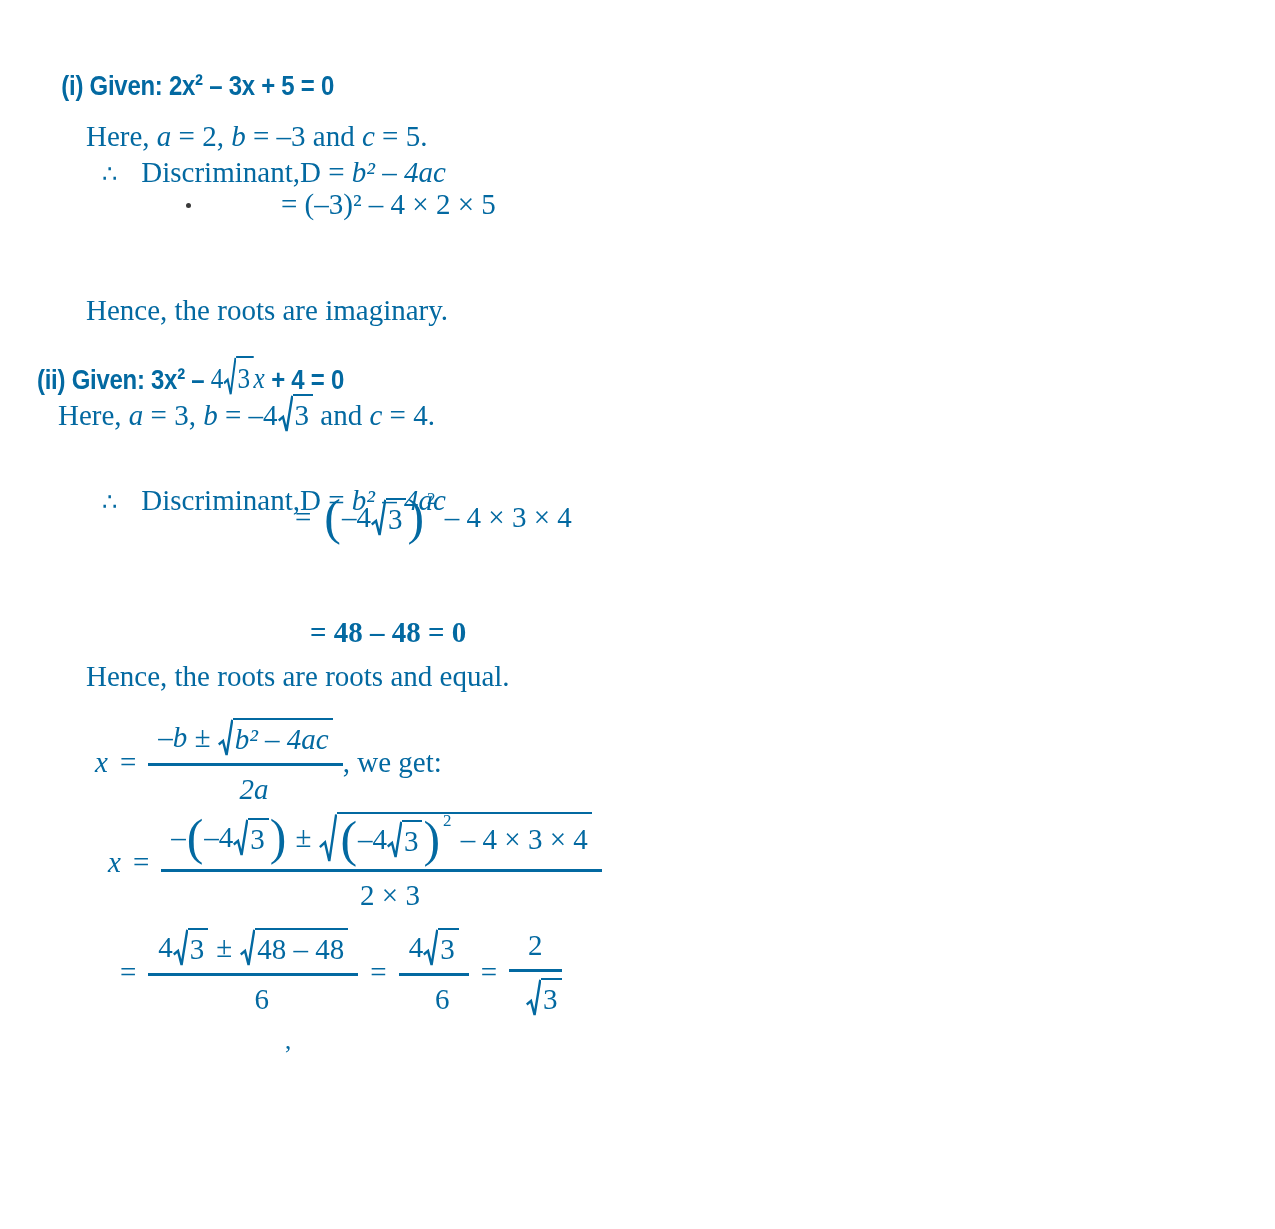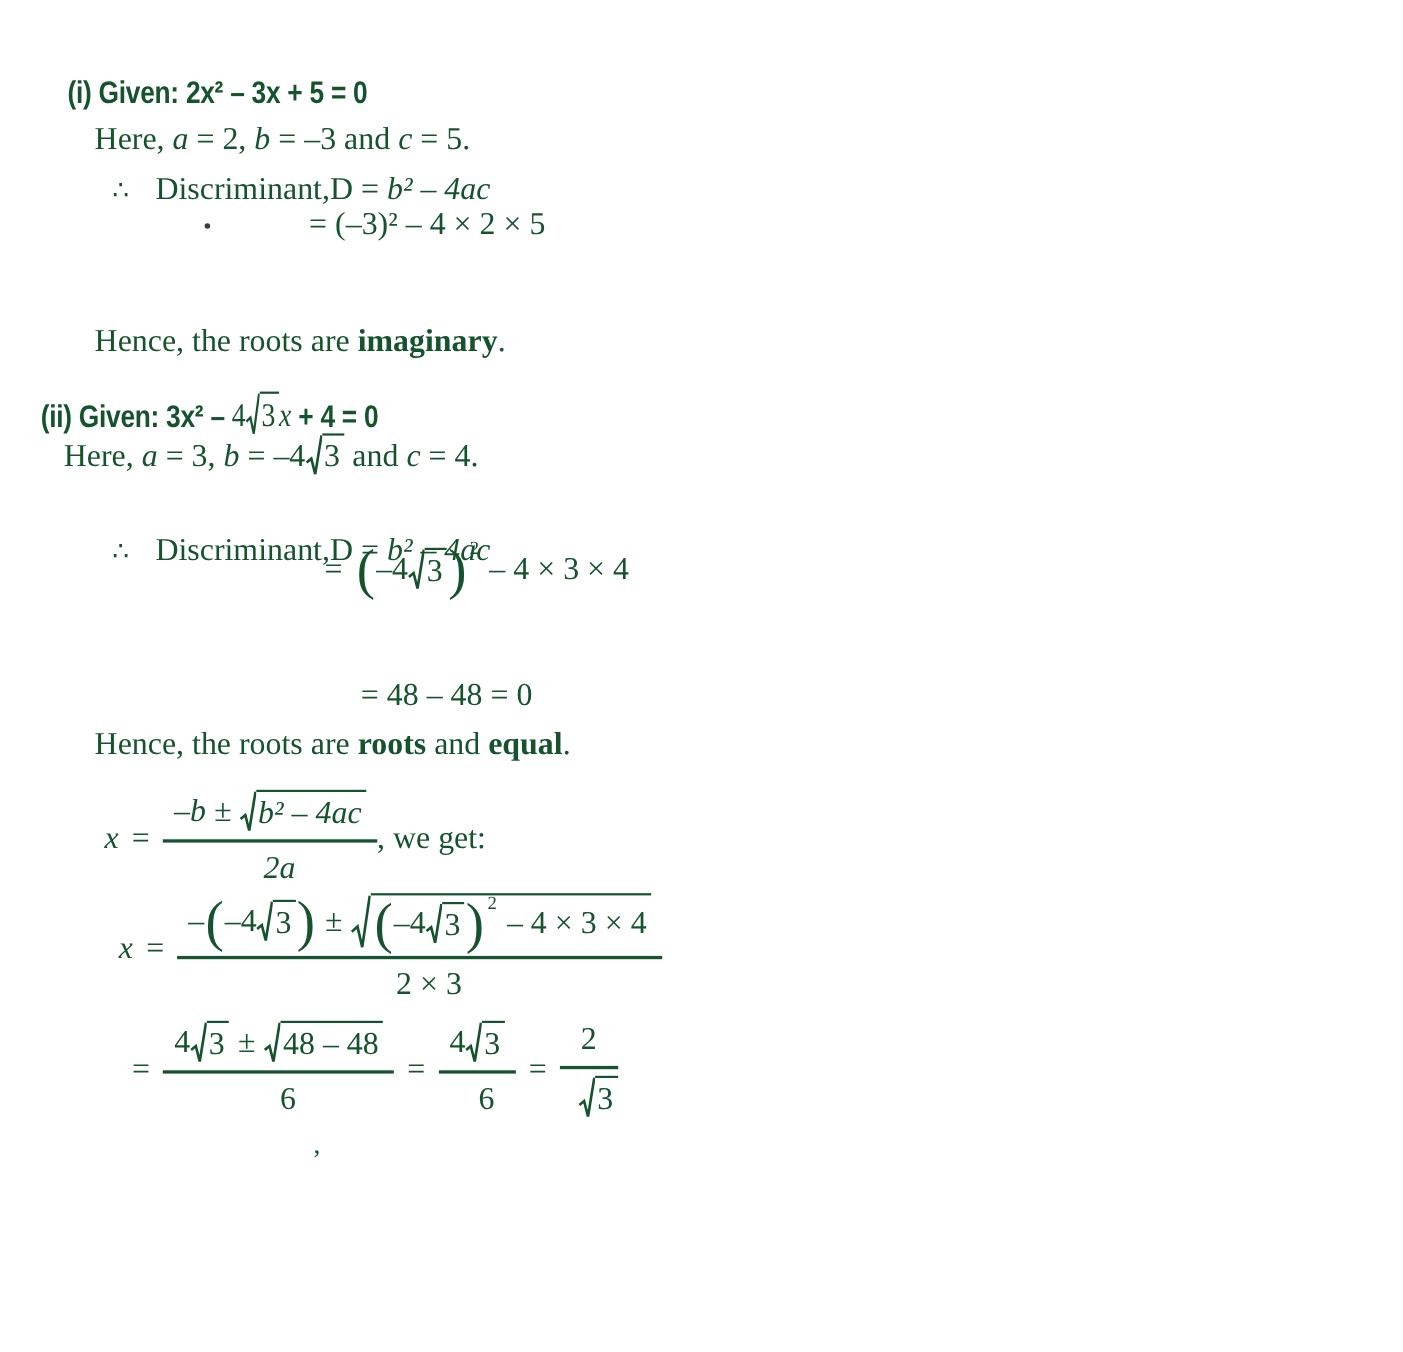--- a/index.html
+++ b/index.html
@@ -1,28 +1,28 @@
 <!DOCTYPE html>
 <html><head>
 <meta charset="utf-8">
 <style>
   html,body{margin:0;padding:0;background:#ffffff;}
   .page{
     position:relative;width:1275px;height:1229px;background:#ffffff;
-    color:#14532d;font-family:"Liberation Serif","DejaVu Serif","DejaVu Sans",serif;
+    color:#0369a1;font-family:"Liberation Serif","DejaVu Serif","DejaVu Sans",serif;
     overflow:hidden;
   }
   .ln{position:absolute;white-space:pre;font-size:29px;line-height:1.2;}
   .sansb{font-family:"Liberation Sans","DejaVu Sans",sans-serif;font-weight:700;font-size:28.5px;letter-spacing:-0.3px;}
   .serh{font-size:30px;}
   .condense{transform:scaleX(0.84);transform-origin:0 0;}
   .row{display:flex;align-items:flex-end;}
   .crow{display:flex;align-items:center;}
   .it{font-style:italic;}
-  .b{font-weight:700;}
+  .b{font-weight:400;}
   .tf{font-size:24px;margin-right:24px;}
   .mx{margin:0 12px;}
   .mx2{margin:0 8px;}
   
   .root{display:inline-flex;align-items:stretch;}
   .rsign{width:15px;flex:none;}
   .bigroot>.rsign{width:18px;}
   .rbody{border-top:2.6px solid currentColor;padding:2px 4px 0 2px;display:inline-flex;align-items:center;white-space:pre;}
   
   .frac{display:inline-flex;flex-direction:column;align-items:center;}
@@ -36,21 +36,21 @@
 </style>
 </head>
 <body>
 
 <div class="page">
 
   <div class="ln condense" style="left:37px;top:33px;">
     <span class="sansb">(i) Given: 2x² – 3x + 5 = 0</span>
   </div>
 
-  <div class="ln" style="left:57px;top:74px;">
+  <div class="ln" style="left:57px;top:84px;">
     <span>Here, </span><span class="it">a</span><span> = 2, </span><span class="it">b</span><span> = –3 and </span><span class="it">c</span><span> = 5.</span>
   </div>
 
   <div class="ln" style="left:73px;top:120px;">
     <span class="tf">∴</span><span>Discriminant,D = </span><span class="it">b² – 4ac</span>
   </div>
 
   <div class="ln" style="left:252px;top:152px;">
     <span>= (–3)² – 4 × 2 × 5</span>
   </div>
@@ -76,21 +76,21 @@
   <div class="ln" style="left:73px;top:448px;">
     <span class="tf">∴</span><span>Discriminant,D = </span><span class="it">b² – 4ac</span>
   </div>
 
   <div class="ln crow" style="left:295px;top:494px;">
     <span class="mx" style="margin-left:0;">=</span><span class="bp">(</span><span>–4</span><span class="root"><svg class="rsign" viewBox="0 0 21 44" preserveAspectRatio="none" aria-hidden="true">
           <path d="M1 30 L7 26 L12 42 L20 2" fill="none" stroke="currentColor" stroke-width="2.4" vector-effect="non-scaling-stroke"></path>
         </svg><span class="rbody">3</span></span><span class="bp">)</span><span class="sup2">2</span><span> – 4 × 3 × 4</span>
   </div>
 
-  <div class="ln" style="left:299px;top:580px;">
+  <div class="ln" style="left:281px;top:580px;font-weight:bold;">
     <span>= 48 – 48 = 0</span>
   </div>
 
   <div class="ln" style="left:57px;top:624px;">
     <span>Hence, the roots are </span><span class="b">roots</span><span> and </span><span class="b">equal</span><span>.</span>
   </div>
 
 
   <div class="ln crow" style="left:95px;top:718px;">
     <span class="it">x</span><span class="mx">=</span><span class="frac"><span class="fnum"><span class="it">–b ± </span><span class="root"><svg class="rsign" viewBox="0 0 21 44" preserveAspectRatio="none" aria-hidden="true">

